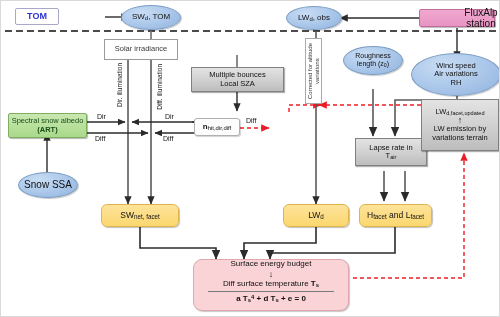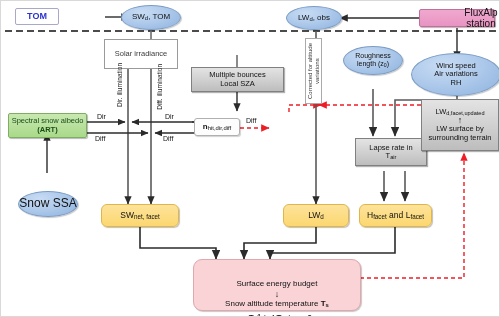--- a/index.html
+++ b/index.html
@@ -204,21 +204,21 @@
 
   <div class="node box tom-box" style="left:14px; top:7px; width:44px; height:17px; font-size:9px;">
     <span>TOM</span>
   </div>
 
 
   <div class="node ellipse" style="left:120px; top:4px; width:60px; height:25px; font-size:8px;">
     <span><span>SW</span><sub>d</sub><span>, TOM</span></span>
   </div>
 
-  <div class="node white" style="left:103px; top:38px; width:74px; height:30px; font-size:7.5px; color:#3a3a3a;">
+  <div class="node white" style="left:103px; top:38px; width:74px; height:21px; font-size:7.5px; color:#3a3a3a;">
     <span>Solar irradiance</span>
   </div>
 
   <div class="vtext vtext-nb" style="left:112px; top:55px; width:14px; height:58px; font-size:6.5px;">
     <span>Dir. illumination</span>
   </div>
 
   <div class="vtext vtext-nb" style="left:152px; top:55px; width:14px; height:62px; font-size:6.5px;">
     <span>Diff. illumination</span>
   </div>
@@ -227,21 +227,21 @@
   <div class="node grey" style="left:190px; top:66px; width:93px; height:25px; font-size:7.5px;">
     <span>Multiple bounces</span>
     <span>Local SZA</span>
   </div>
 
   <div class="node green" style="left:7px; top:112px; width:79px; height:25px; font-size:7.5px; border-radius:2px; font-weight:normal; color:#184d18;">
     <span>Spectral snow albedo</span>
     <span style="font-weight:bold;">(ART)</span>
   </div>
 
-  <div class="node ellipse" style="left:17px; top:171px; width:60px; height:26px; font-size:12px;margin-top:19px;">
+  <div class="node ellipse" style="left:17px; top:171px; width:60px; height:26px; font-size:10px;">
     <span>Snow SSA</span>
   </div>
 
   <div class="node whitebox-plain" style="left:193px; top:117px; width:46px; height:18px; font-size:8px;">
     <span><b>n</b><sub>hit,dir,diff</sub></span>
   </div>
 
 
   <div class="node ellipse" style="left:285px; top:5px; width:56px; height:24px; font-size:8px;">
     <span><span>LW</span><sub>d</sub><span>, obs</span></span>
@@ -267,40 +267,40 @@
   </div>
 
   <div class="node grey" style="left:354px; top:137px; width:72px; height:28px; font-size:7.5px;">
     <span>Lapse rate in</span>
     <span><span>T</span><sub>air</sub></span>
   </div>
 
   <div class="node grey" style="left:420px; top:98px; width:78px; height:52px; font-size:7.5px; padding:1px 2px;">
     <span><span>LW</span><sub>d,facet,updated</sub></span>
     <span class="arrow-glyph">↑</span>
-    <span>LW surface by</span>
-    <span>surrounding terrain</span>
+    <span>LW emission by</span>
+    <span>variations terrain</span>
   </div>
 
   <div class="node yellow" style="left:100px; top:203px; width:78px; height:23px; font-size:8.5px;">
     <span><span>SW</span><sub>net, facet</sub></span>
   </div>
 
   <div class="node yellow" style="left:282px; top:203px; width:66px; height:23px; font-size:8.5px;">
     <span><span>LW</span><sub>d</sub></span>
   </div>
 
   <div class="node yellow" style="left:358px; top:203px; width:73px; height:23px; font-size:8.5px;">
     <span><span>H</span><sub>facet</sub><span> and L</span><sub>facet</sub></span>
   </div>
 
-  <div class="node pink-budget" style="left:192px; top:258px; width:168px; height:52px; font-size:8px; justify-content:flex-start; padding-top:20px;">
+  <div class="node pink-budget" style="left:192px; top:258px; width:156px; height:52px; font-size:8px; justify-content:flex-start; padding-top:0;">
     <span>Surface energy budget</span>
     <span class="arrow-glyph" style="margin:1px 0;">↓</span>
-    <span><span>Snow altitude temperature </span><b>T<sub>s</sub></b></span>
+    <span><span>Diff surface temperature </span><b>T<sub>s</sub></b></span>
     <div class="divider"></div>
     <span style="font-weight:bold;">a <b>T<sub>s</sub><sup>4</sup></b> + d <b>T<sub>s</sub></b> + e = 0</span>
   </div>
 
   <div class="elabel" style="left:96px; top:112px;">Dir</div>
   <div class="elabel" style="left:94px; top:134px;">Diff</div>
   <div class="elabel" style="left:164px; top:112px;">Dir</div>
   <div class="elabel" style="left:162px; top:134px;">Diff</div>
   <div class="elabel elabel-red" style="left:245px; top:116px;">Diff</div>
 

